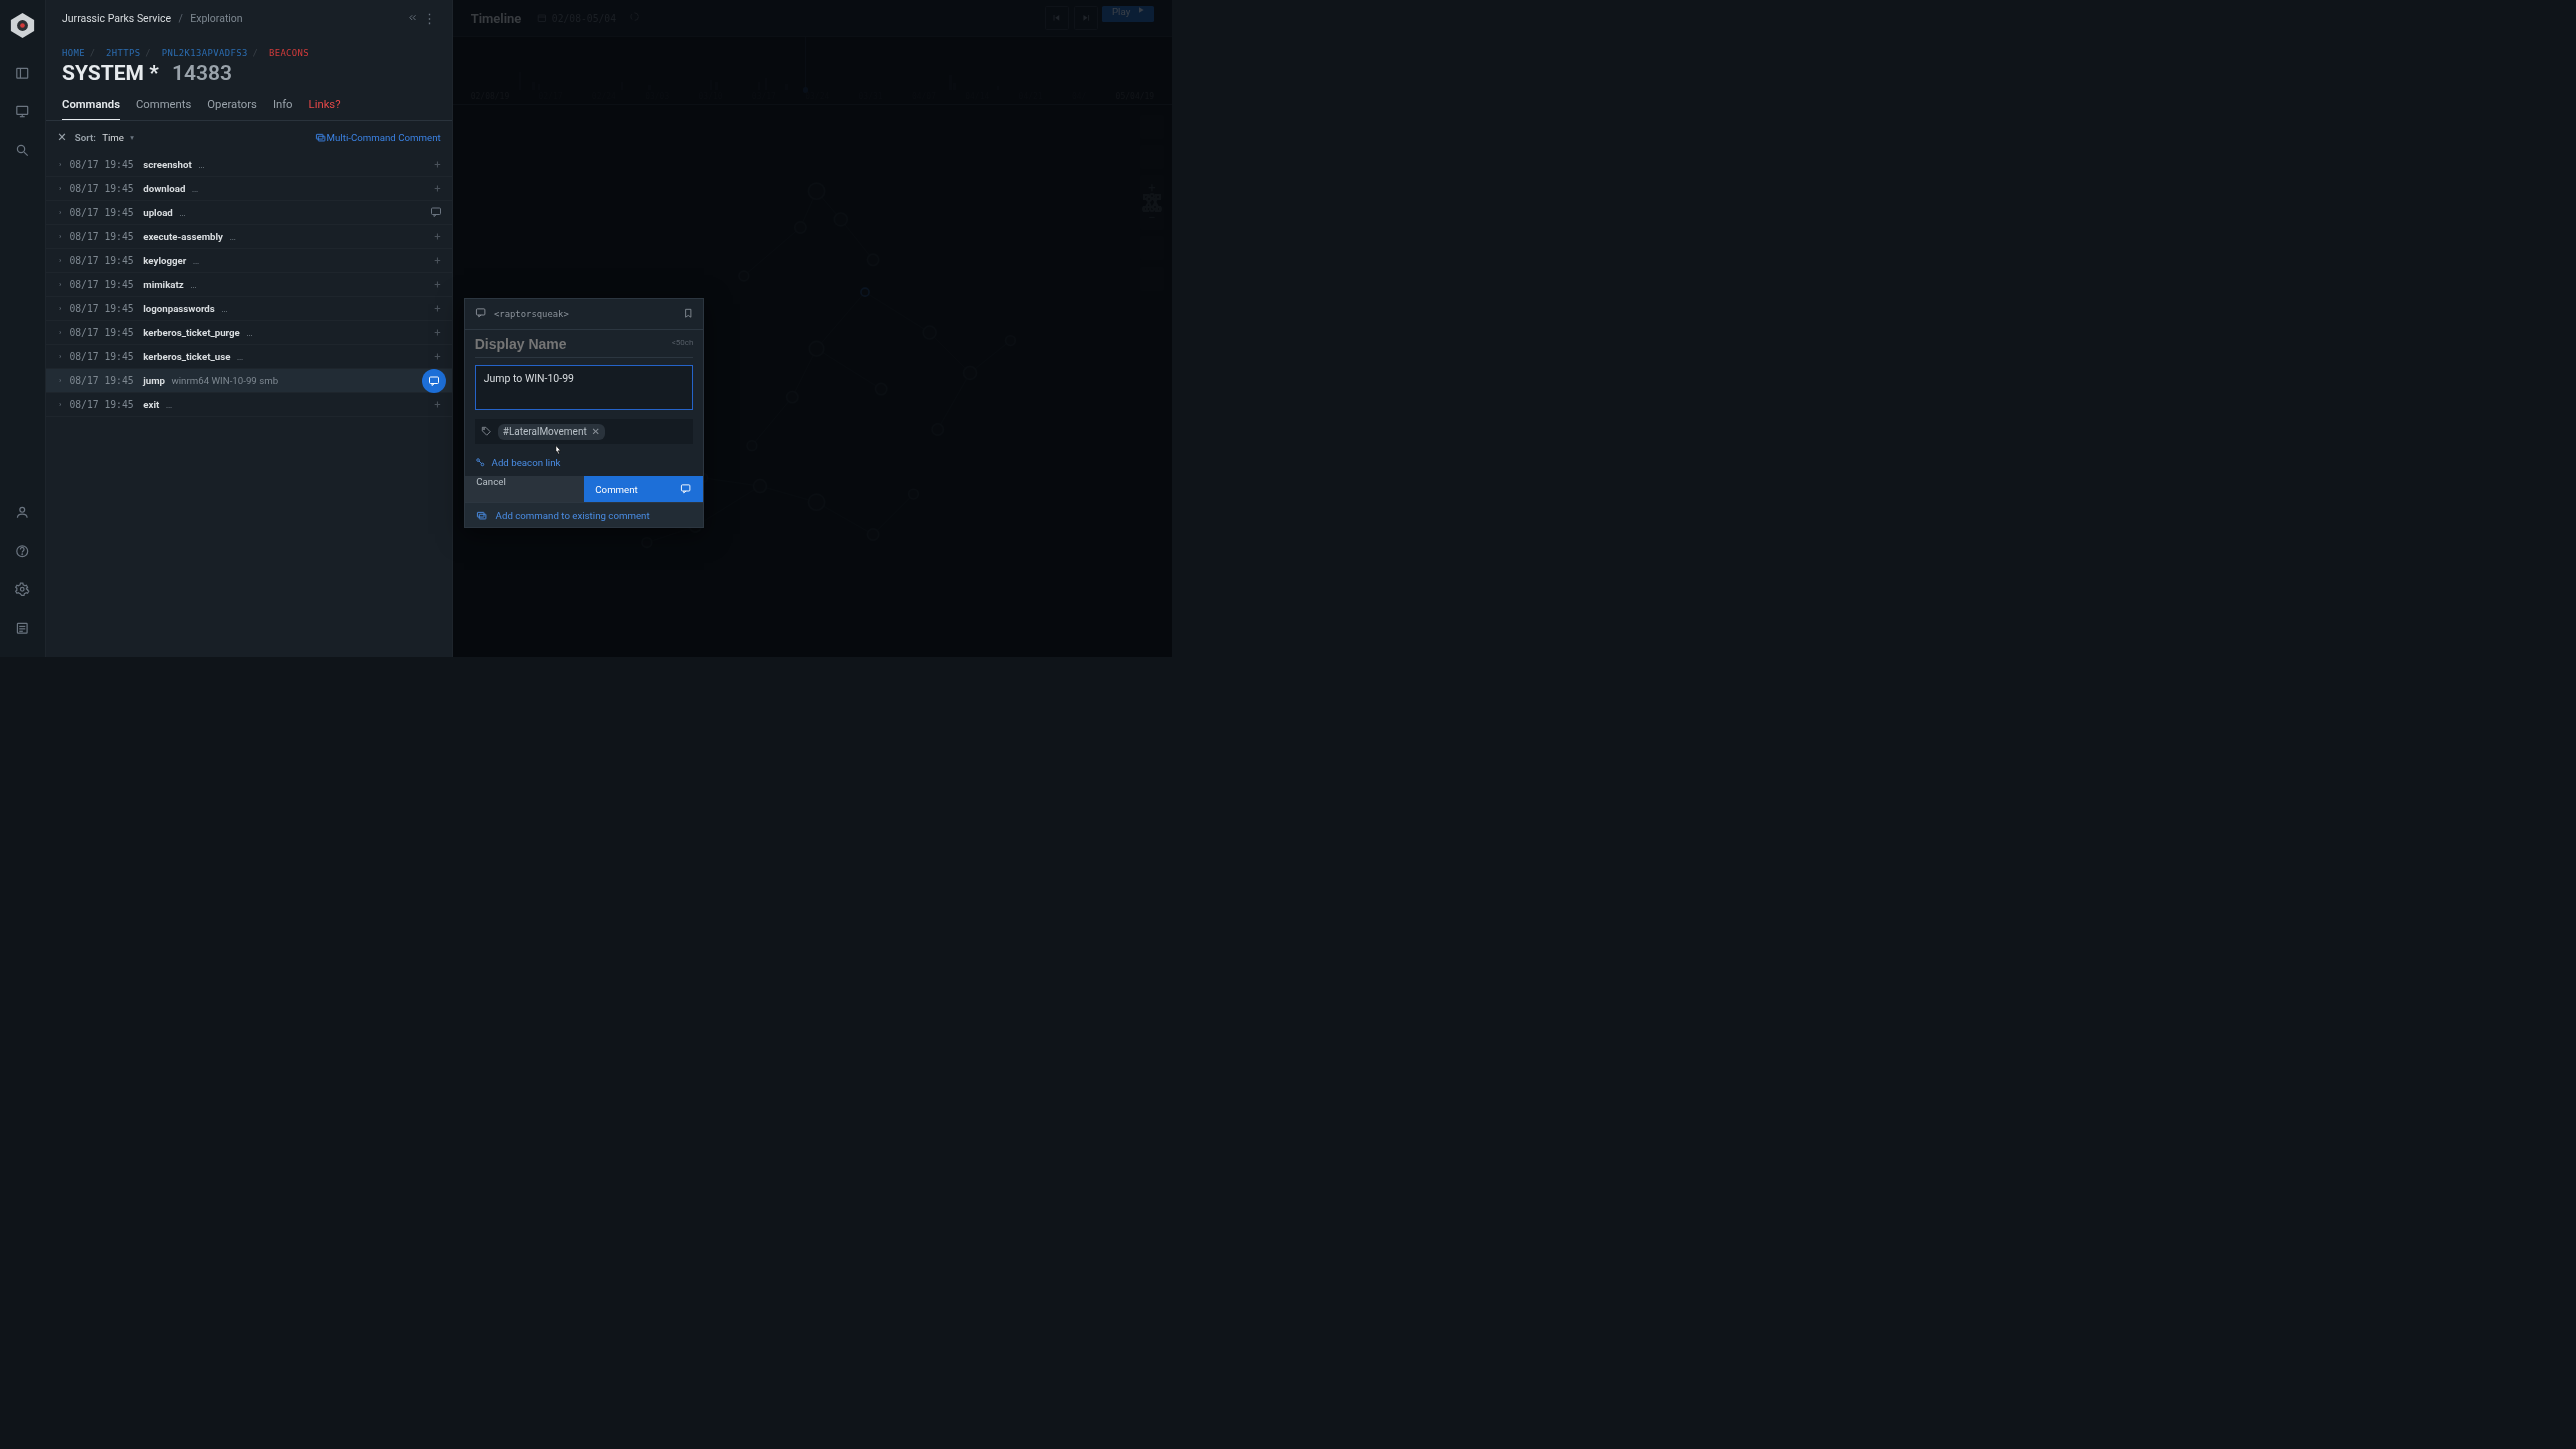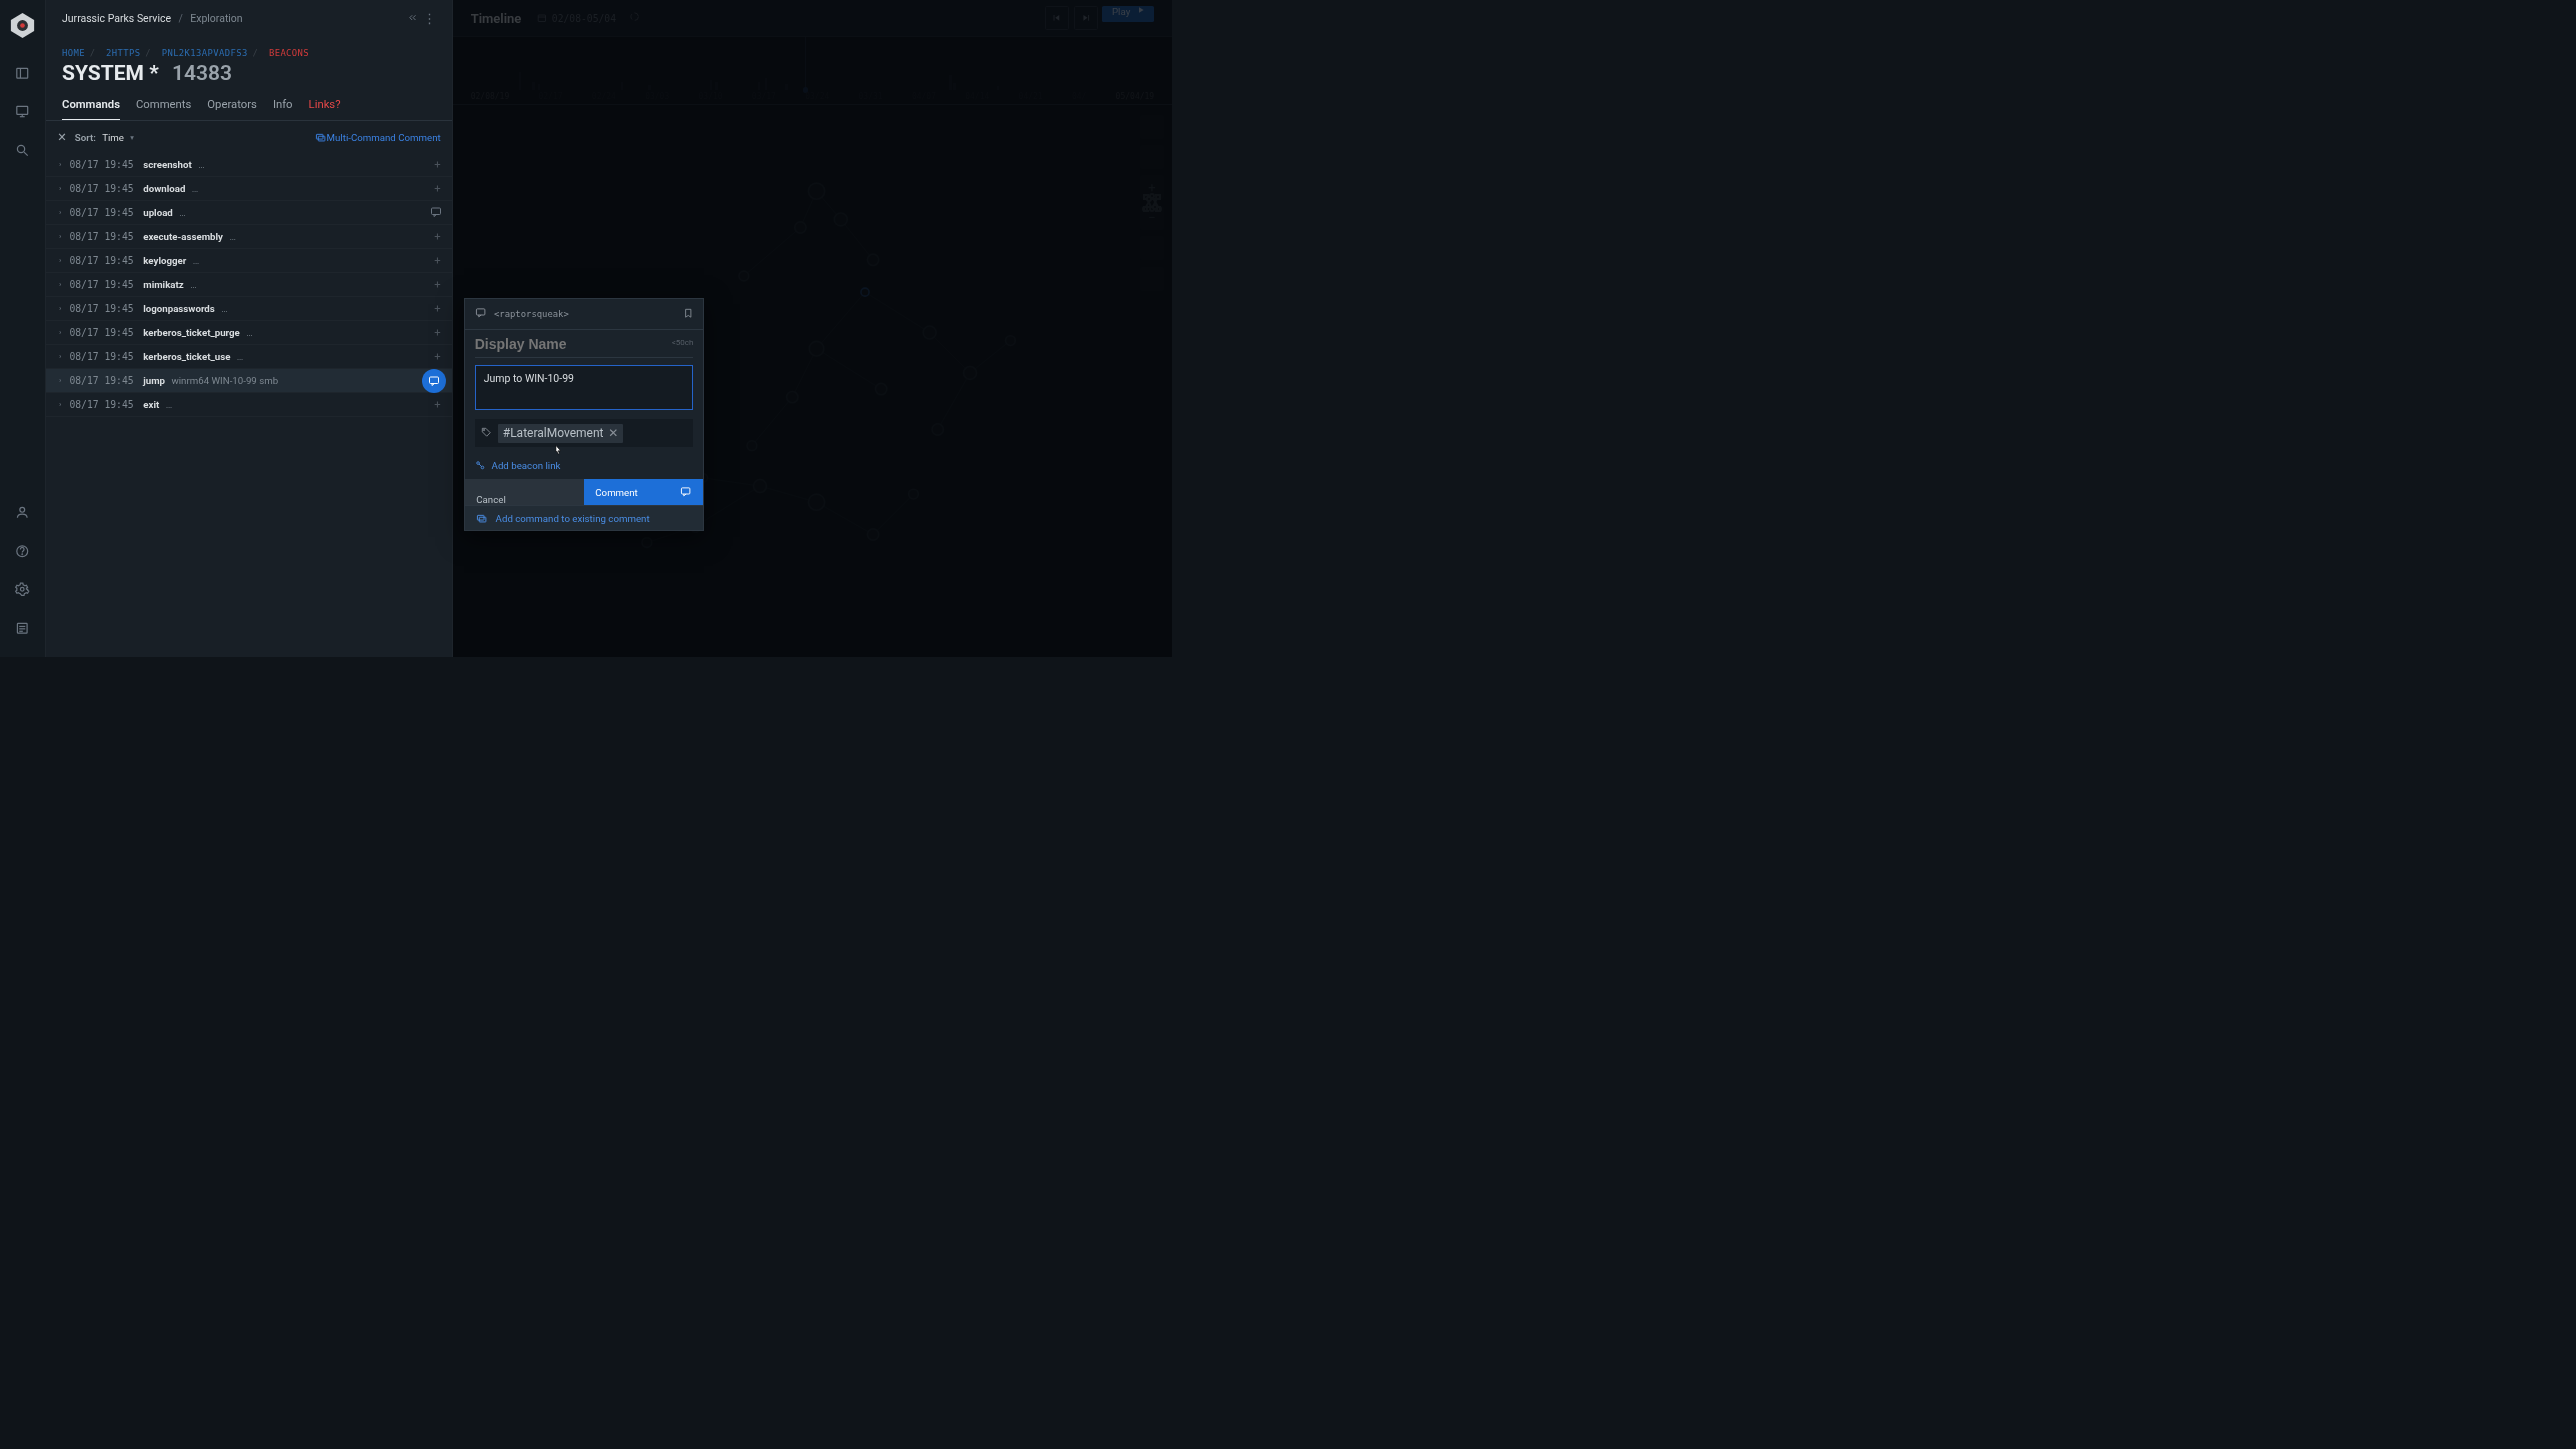--- a/index.html
+++ b/index.html
@@ -150,31 +150,31 @@
   width:100%; height:45px; background:#141b22; border:1.2px solid #2563c9;
   color:#d9dde0; padding:6.4px 8px; font-size:10.5px; resize:none; outline:none;
   font-family:inherit;
 }
 .tag-row {
   margin:0 9.7px 8px; background:#141b22; padding:4.8px 6.4px;
   display:flex; align-items:center; gap:6.4px;
 }
 .tag-row .tag-ico { color:#8a9199; }
 .tag-chip {
-  background:#2a333c; color:#b8c0c7; font-size:12px;
-  padding:2.4px 4.8px; display:flex; align-items:center; gap:4.8px; border-radius:1px;
+  background:#2a333c; color:#b8c0c7; font-size:10px;
+  padding:2.4px 4.8px; display:flex; align-items:center; gap:4.8px; border-radius:6px;
 }
 .tag-chip .x { color:#8a9199; cursor:pointer; }
 .add-link-row {
   padding:4.8px 9.7px 8px; display:flex; align-items:center; gap:6.4px;
   color:#4a8de4; font-size:9.7px; cursor:pointer;
 }
 .pop-footer { display:flex; height:26px; }
 .pop-footer .cancel {
-  flex:1; background:#2a333c; color:#b8c0c7; display:flex;align-items:flex-end; padding:0 11.3px; font-size:9.7px; cursor:pointer;
+  flex:1; background:#2a333c; color:#b8c0c7; display:flex;align-items:flex-start; padding:0 11.3px; font-size:9.7px; cursor:pointer;
 }
 .pop-footer .submit {
   flex:1; background:#1d6fd8; color:#fff; display:flex;align-items:center; padding:0 11.3px; font-size:9.7px; cursor:pointer; justify-content:space-between;
 }
 .pop-append {
   background:#222c35; padding:6.4px 11.3px; display:flex; align-items:center; gap:8px;
   color:#4a8de4; font-size:9.7px; cursor:pointer; border-top:0.8px solid #2c3640;
 }
 
 .cursor-ptr {

